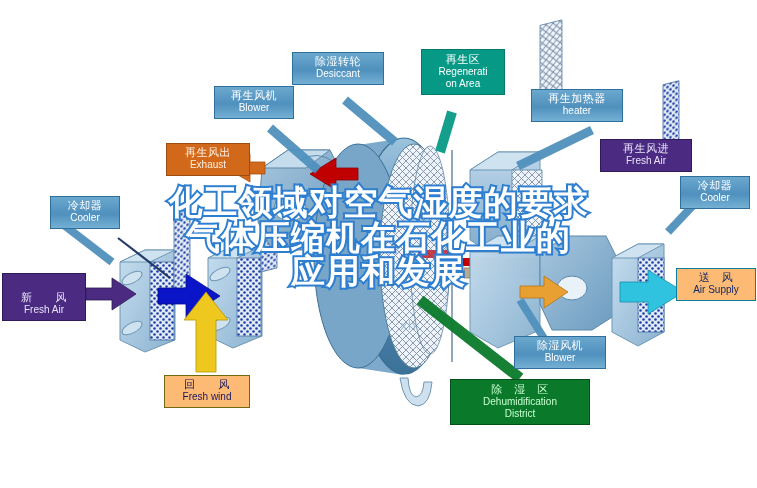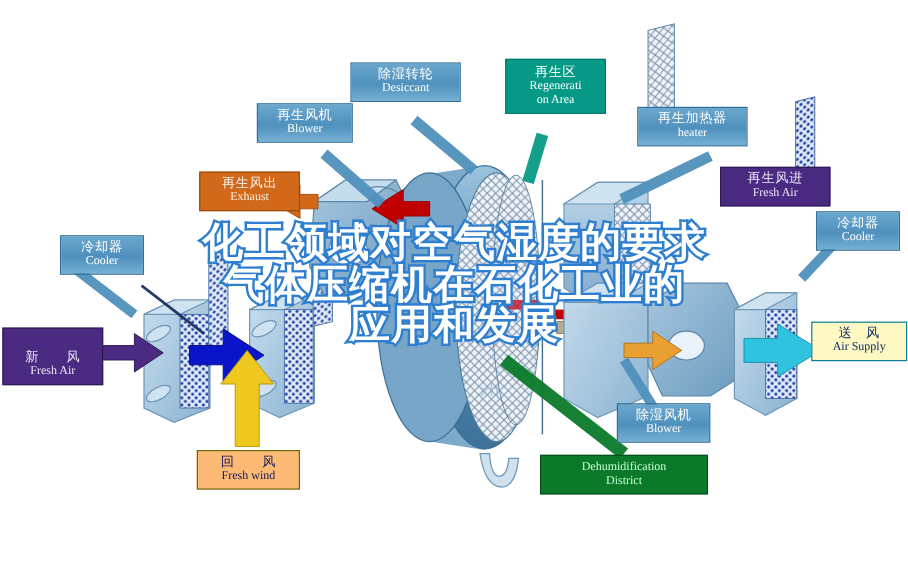--- a/index.html
+++ b/index.html
@@ -5,31 +5,31 @@
   html,body{margin:0;padding:0;background:#ffffff;}
   body{width:757px;height:488px;overflow:hidden;
        font-family:"DejaVu Sans","Liberation Sans",sans-serif;}
   #stage{position:relative;width:757px;height:488px;background:#ffffff;overflow:hidden;}
   svg.layer{position:absolute;left:0;top:0;width:757px;height:488px;}
 
   
   .lbl{position:absolute;box-sizing:border-box;text-align:center;
        line-height:1.12;white-space:nowrap;letter-spacing:.5px;}
   .lbl .cn{display:block;font-weight:normal;font-size:11px;}
-  .lbl .en{display:block;font-family:Liberation Serif, serif;
+  .lbl .en{display:block;font-family:Liberation Sans, sans-serif;
            font-size:10px;letter-spacing:0px;}
 
   .bx-blue{background:linear-gradient(180deg,#6ba8ce 0%,#4f90bd 55%,#75b0d4 100%);
            border:1px solid #2f6f9c;color:#ffffff;}
   .bx-teal{background:#069a86;border:1px solid #047a6b;color:#ffffff;}
   .bx-purple{background:#4b2a82;border:1px solid #2f1a55;color:#ffffff;}
   .bx-orange{background:#d2691a;border:1px solid #9c4c10;color:#ffffff;}
   .bx-yellow{background:#fdba74;border:1px solid #6f6a10;color:#1b1b5a;}
   .bx-green{background:#0a7a2a;border:1px solid #055018;color:#baf7c6;}
-  .bx-cyan{background:#fef9c3;border:1px solid #0d7e9a;color:#14306e;}
+  .bx-cyan{background:#fdba74;border:1px solid #0d7e9a;color:#14306e;}
   .bx-yellow .cn{color:#16165e}
   .bx-yellow .en{color:#16165e}
   .bx-green .cn{color:#c8ffd2}
   .bx-green .en{color:#c8ffd2}
   .bx-cyan .cn{color:#132a63}
   .bx-cyan .en{color:#132a63}
   .bx-purple .cn{color:#e9e4f7}
   .bx-purple .en{color:#e9e4f7}
   .bx-orange .cn{color:#fdf0e2}
   .bx-orange .en{color:#fdf0e2}
@@ -223,26 +223,27 @@
   <div class="lbl bx-purple" style="left:2px;top:273px;width:84px;padding:18px 0 4px;">
     <span class="cn">新　　风</span>
     <span class="en">Fresh Air</span>
   </div>
 
   <div class="lbl bx-yellow" style="left:164px;top:375px;width:86px;padding:3px 0 4px;">
     <span class="cn">回　　风</span>
     <span class="en">Fresh wind</span>
   </div>
 
-  <div class="lbl bx-blue" style="left:514px;top:336px;width:78px;padding:3px 0 4px;">
+  <div class="lbl bx-blue" style="left:514px;top:336px;width:92px;padding:3px 0 4px;">
     <span class="cn">除湿风机</span>
     <span class="en">Blower</span>
   </div>
 
   <div class="lbl bx-green" style="left:450px;top:379px;width:140px;padding:4px 0 5px;">
+    <span class="cn">除　湿　区</span>
     <span class="en">Dehumidification</span>
     <span class="en">District</span>
   </div>
 
   <div class="lbl bx-cyan" style="left:676px;top:268px;width:80px;padding:3px 0 4px;">
     <span class="cn">送　风</span>
     <span class="en">Air Supply</span>
   </div>
 
   <div id="headline">

